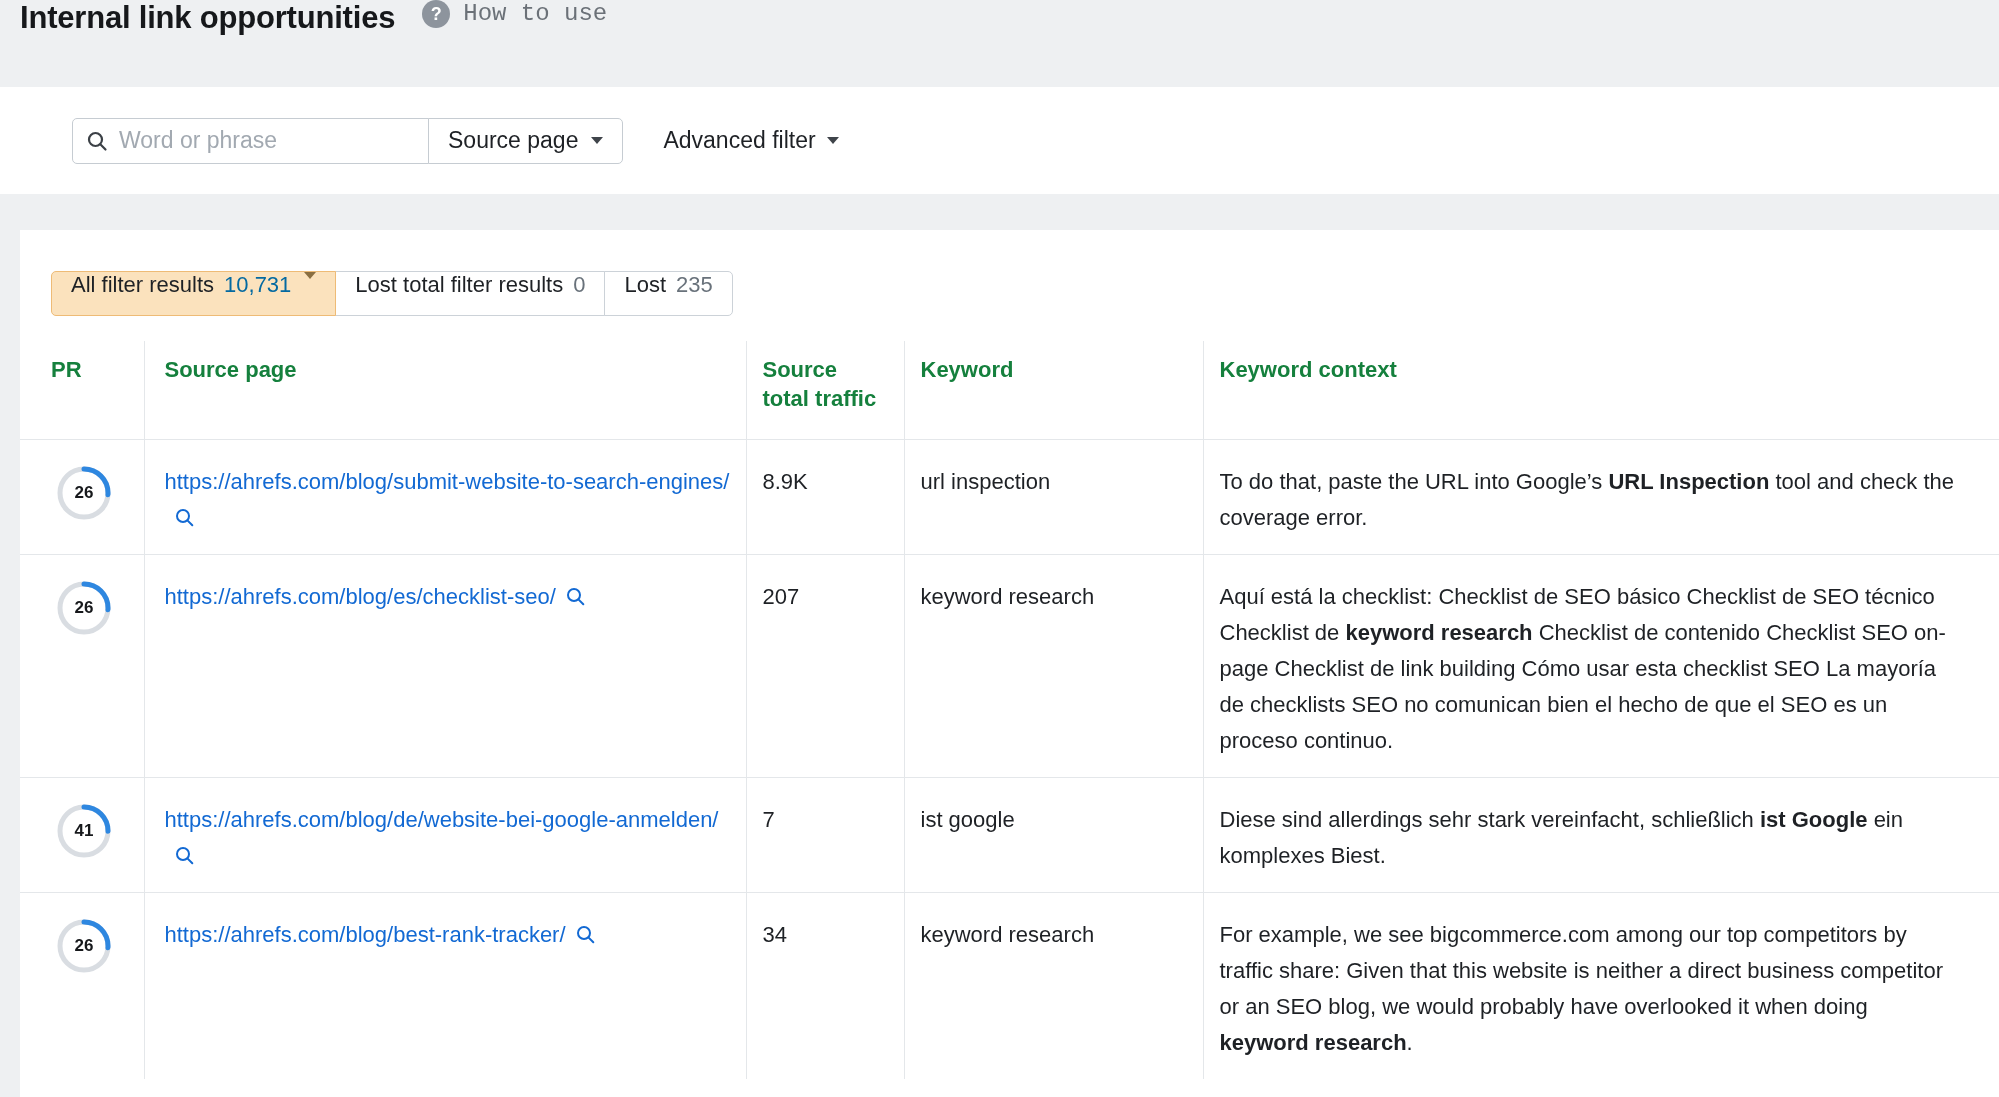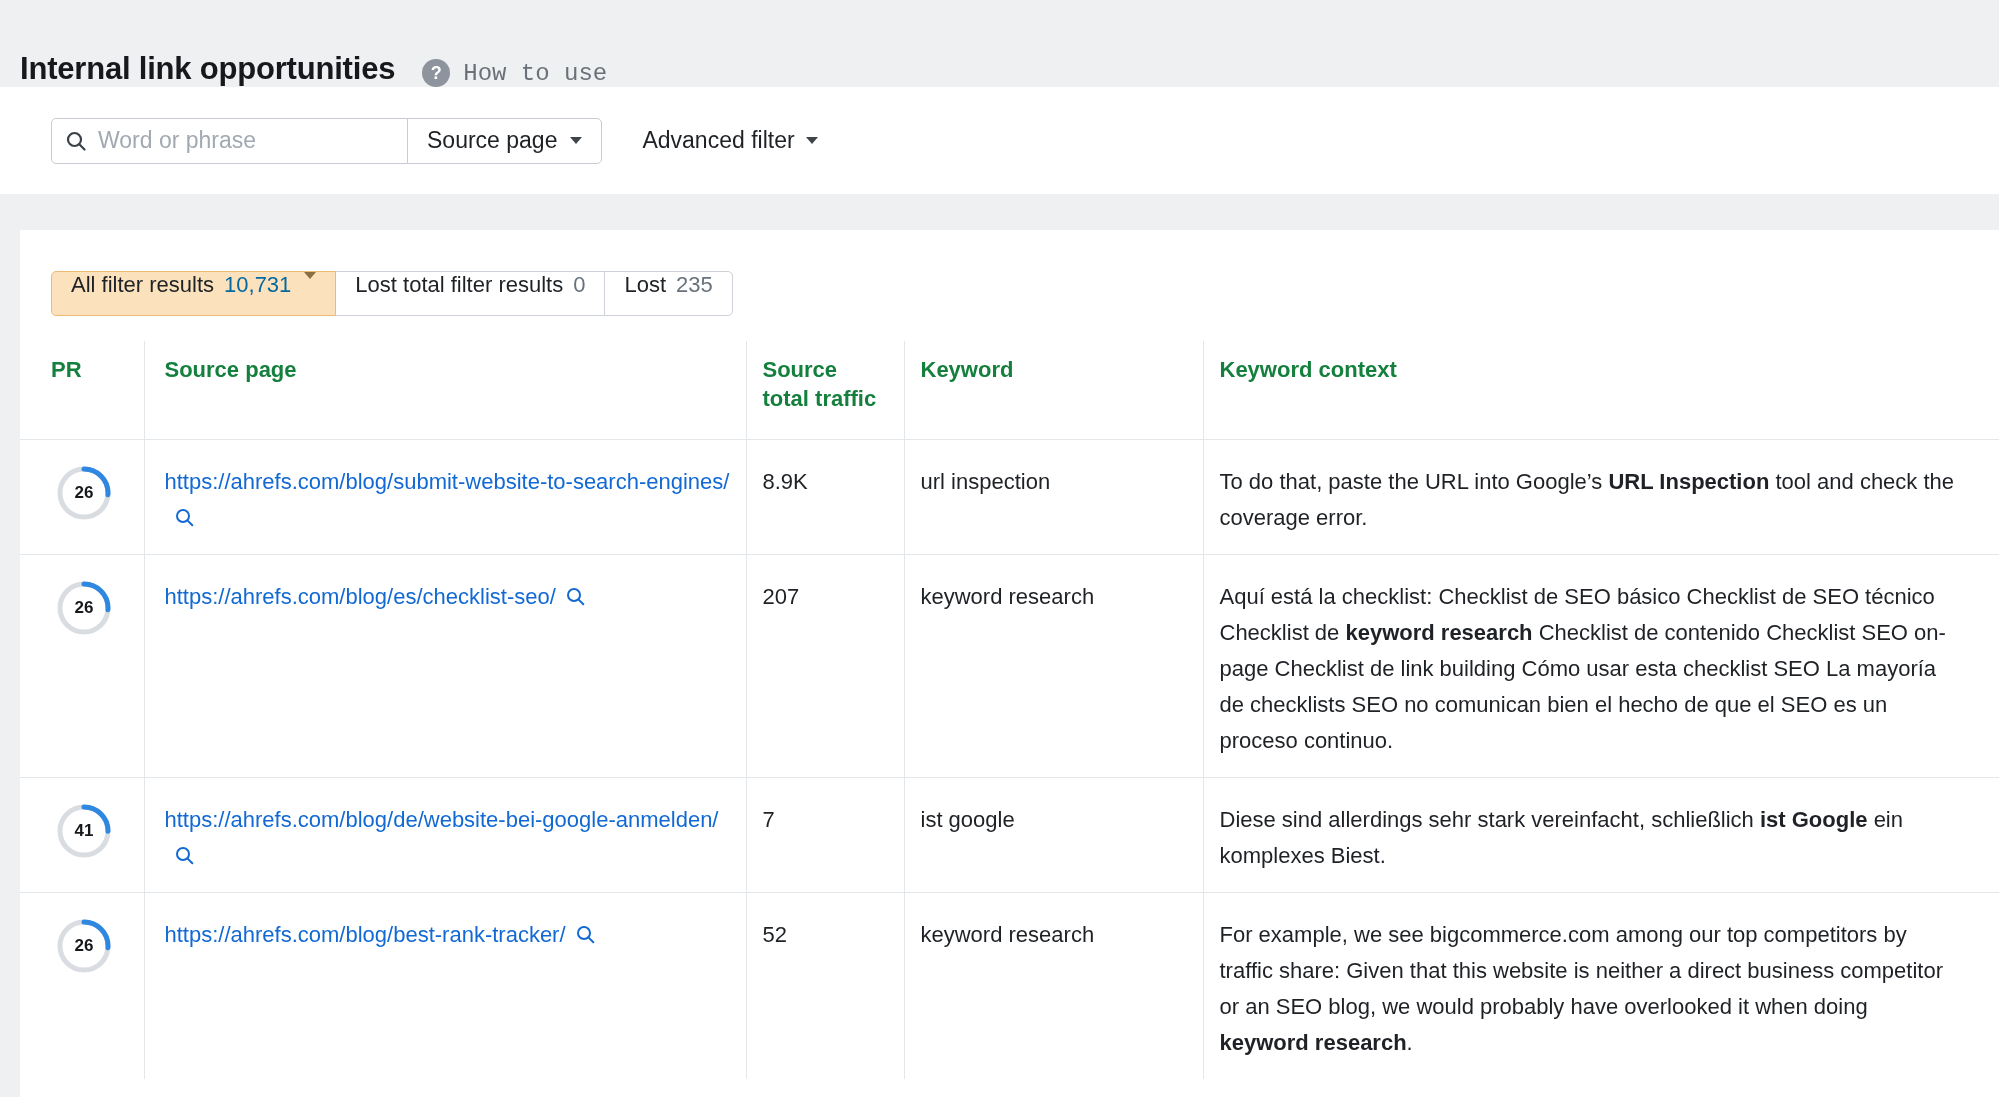--- a/index.html
+++ b/index.html
@@ -4,32 +4,32 @@
 <style>
   * { box-sizing: border-box; margin: 0; padding: 0; }
   html, body { width: 1999px; height: 1097px; overflow: hidden; }
   body {
     font-family: "Liberation Sans", "DejaVu Sans", sans-serif;
     background: #eef0f2;
     color: #1e2125;
   }
 
   
-  .page-header { height: 87px; display: flex; align-items: flex-end; padding-left: 20px; }
+  .page-header { height: 87px; display: flex; align-items: flex-start; padding-left: 20px; }
   .page-title { font-size: 31px; font-weight: 700; color: #16181b; letter-spacing: -0.2px; }
   .help-circle {
     width: 28px; height: 28px; border-radius: 50%;
     background: #8d949d; color: #fff; font-size: 18px; font-weight: 700;
     display: inline-flex; align-items: center; justify-content: center;
     margin-left: 27px; cursor: pointer; flex: none;
   }
   .help-label { margin-left: 13px; font-size: 24px; color: #6b7178; cursor: pointer; font-family: Liberation Mono, monospace; }
 
   
-  .toolbar { background: #fff; height: 107px; display: flex; align-items: center; padding-left: 51px; }
+  .toolbar { background: #fff; height: 107px; display: flex; align-items: center; padding-left: 72px; }
   .search-group { display: flex; position: relative; }
   .search-icon {
     position: absolute; left: 14px; top: 50%; transform: translateY(-50%);
     width: 22px; height: 22px; color: #3b4046; pointer-events: none;
   }
   .search-input {
     width: 357px; height: 46px; border: 1px solid #c6ccd2; border-radius: 5px 0 0 5px;
     padding: 0 12px 0 46px; font-size: 23px; color: #1e2125; outline: none;
     font-family: inherit; background: #fff;
   }
@@ -231,21 +231,21 @@
         </svg>
         <span class="pr-num">26</span>
       </div>
     </td>
     <td class="col-src">
       <a href="#" class="src-link">https://ahrefs.com/blog/best-rank-tracker/<span class="zoom"><svg width="21" height="21" viewBox="0 0 21 21" fill="none" aria-hidden="true">
   <circle cx="9" cy="9" r="6" stroke="#1269d3" stroke-width="2"></circle>
   <line x1="13.4" y1="13.4" x2="18.3" y2="18.3" stroke="#1269d3" stroke-width="2" stroke-linecap="round"></line>
                   </svg></span></a>
     </td>
-    <td class="col-traffic">52</td>
+    <td class="col-traffic">34</td>
     <td class="col-kw">keyword research</td>
     <td class="col-ctx">For example, we see bigcommerce.com among our top competitors by traffic share: Given that this website is neither a direct business competitor or an SEO blog, we would probably have overlooked it when doing <b>keyword research</b>.</td>
           </tr>
         </tbody>
     </table>
   </div>
 
 </div>
 
 </body></html>

